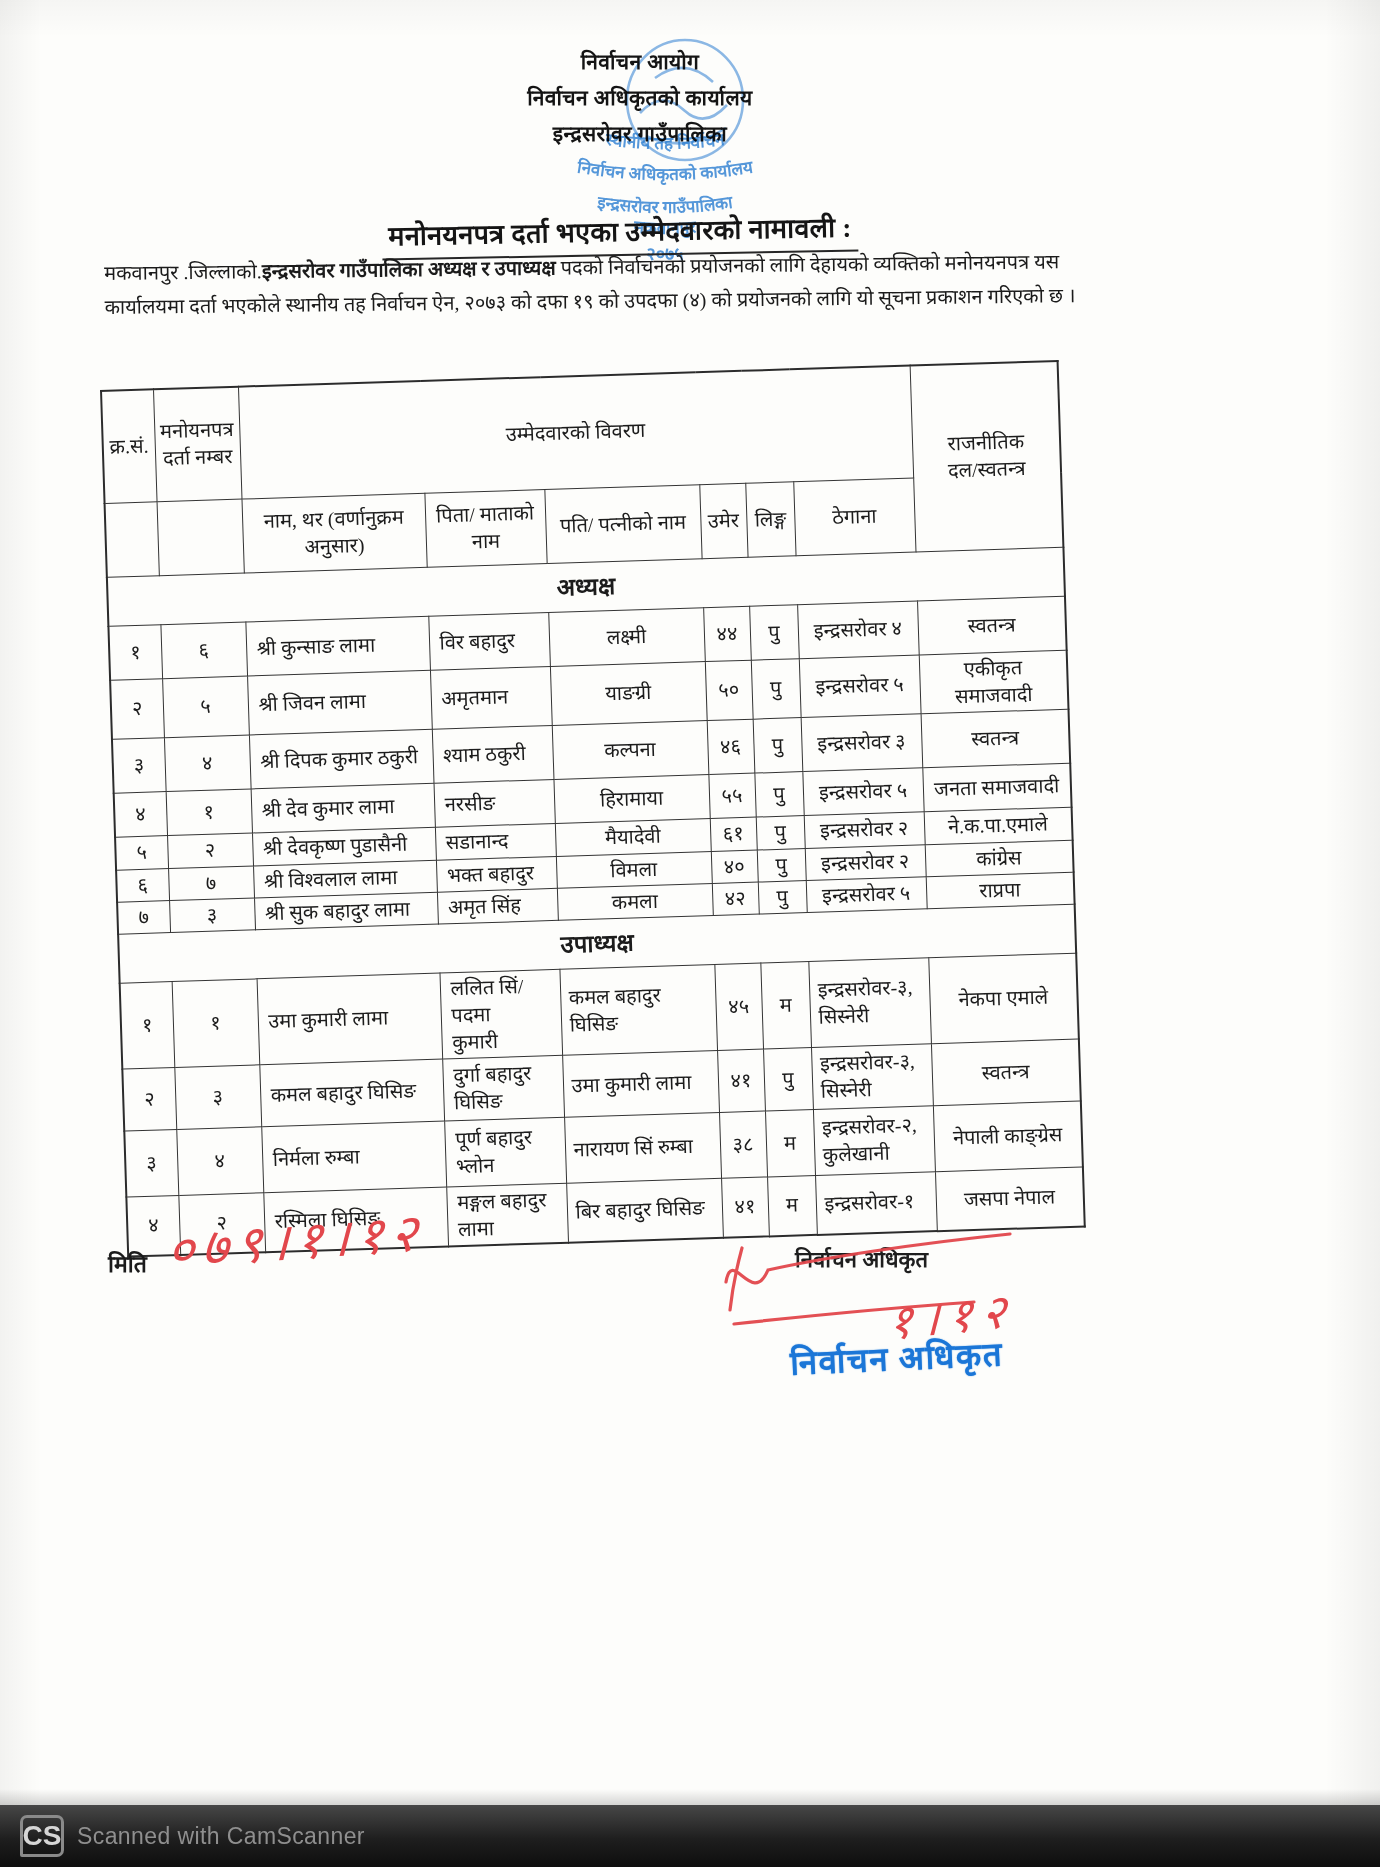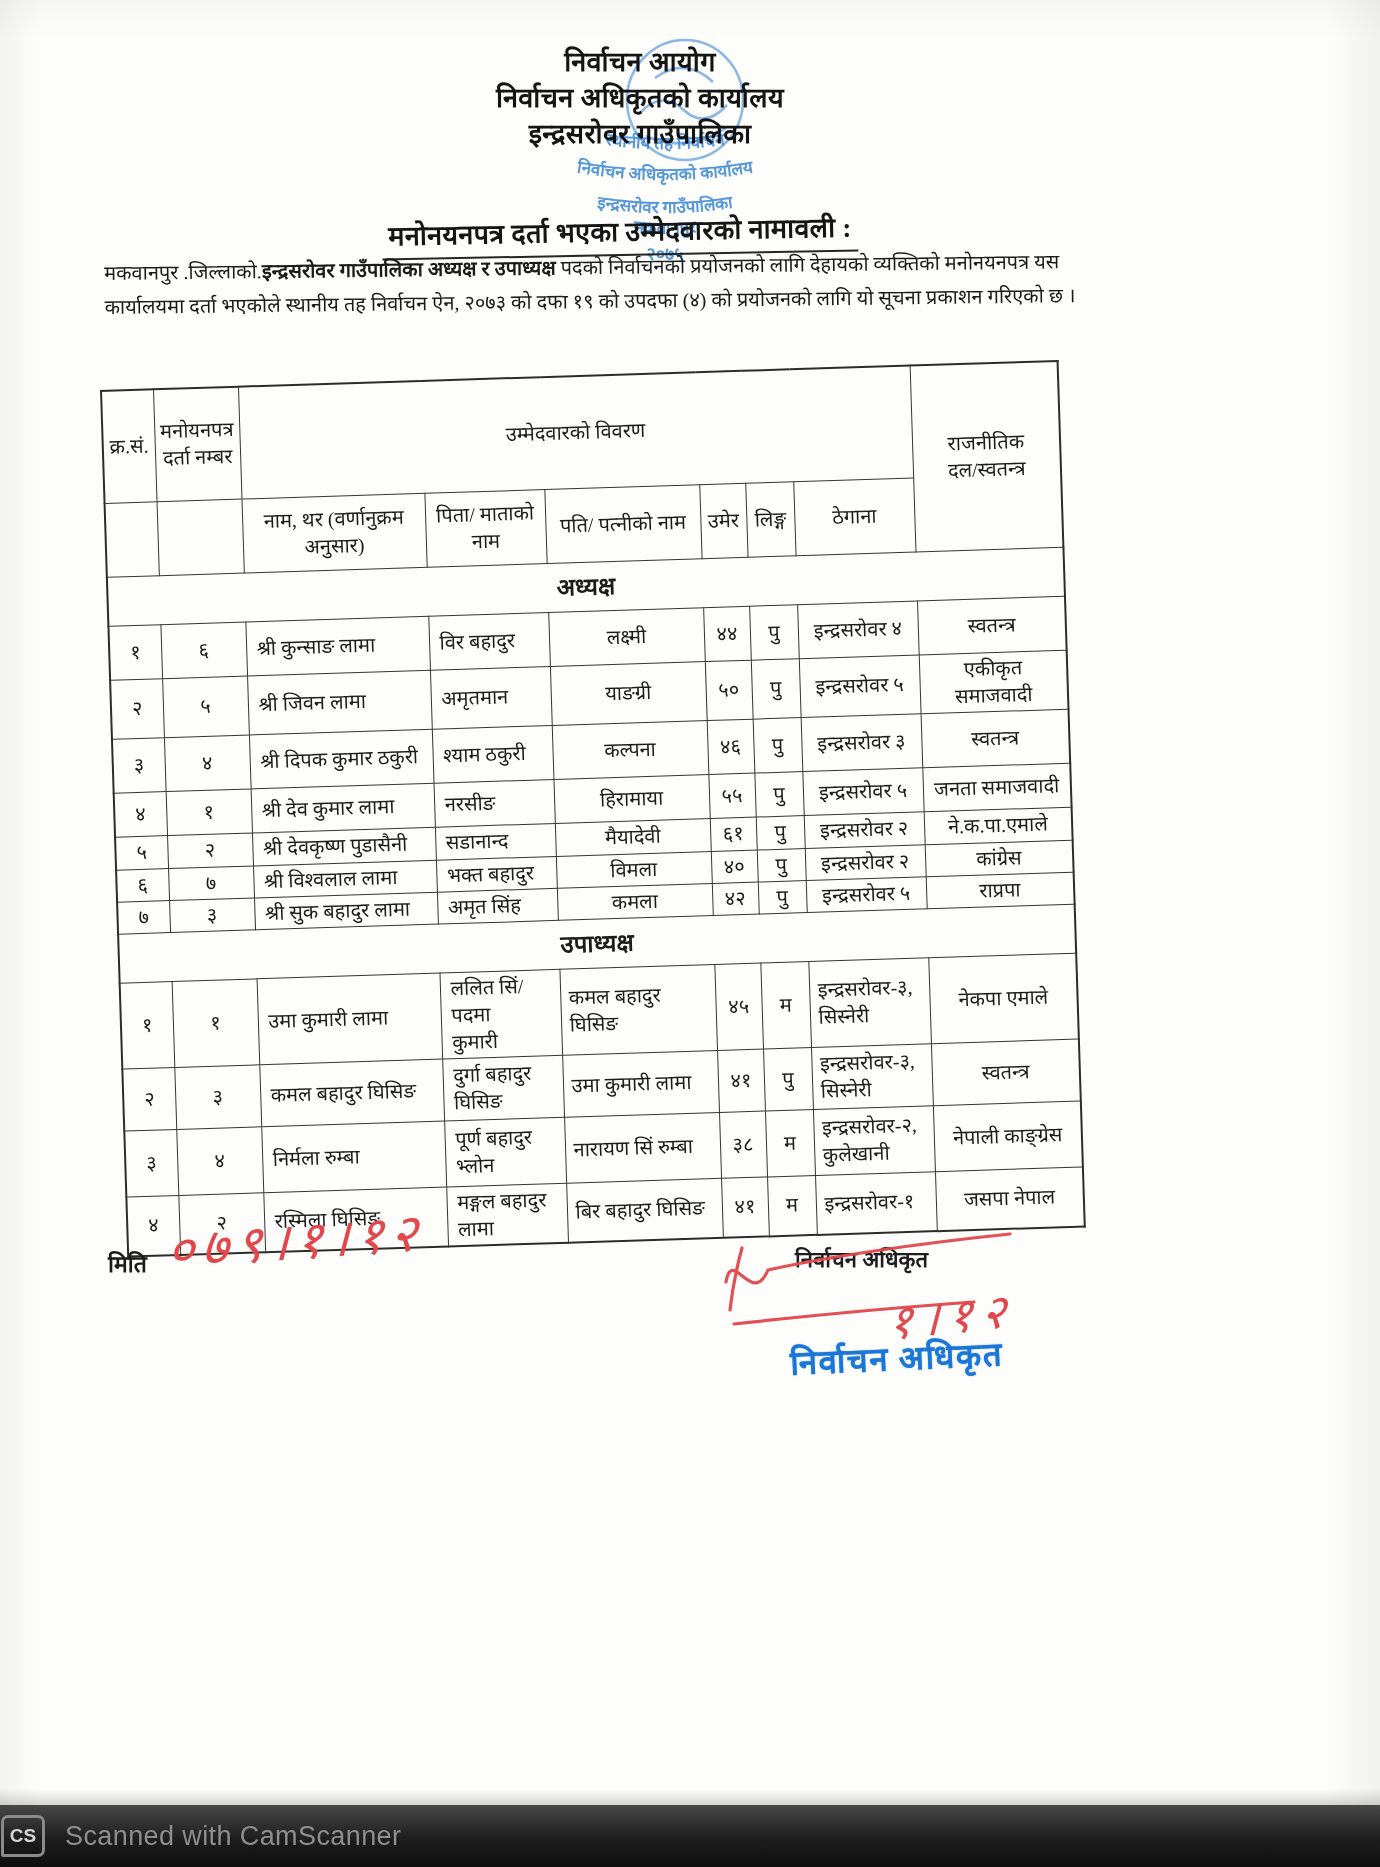--- a/index.html
+++ b/index.html
@@ -17,21 +17,21 @@
   }
   .page::after{
     content:"";position:absolute;left:0;right:0;bottom:62px;height:16px;
     background:linear-gradient(180deg, rgba(0,0,0,0), rgba(0,0,0,.16));
     pointer-events:none;
   }
 
   
   .letterhead{
     position:absolute;top:44px;left:420px;width:440px;
-    text-align:center;font-size:27px;line-height:36px;color:#141414;
+    text-align:center;font-size:21px;line-height:36px;color:#141414;
     font-weight:600;letter-spacing:.4px;
   }
   .stamp-svg{
     position:absolute;left:450px;top:28px;width:400px;height:240px;
     mix-blend-mode:multiply;opacity:.92;
   }
 
   
   .notice-title{
     position:absolute;top:212px;left:190px;width:860px;text-align:center;
@@ -99,26 +99,26 @@
   }
 
   
   .scanbar{
     position:absolute;left:0;right:0;bottom:0;height:62px;
     background:linear-gradient(180deg,#474747 0%,#1e1e1e 55%,#0e0e0e 100%);
     display:flex;align-items:center;
     font-family:"Liberation Sans","DejaVu Sans",sans-serif;
   }
   .cs-logo{
-    width:38px;height:36px;margin-left:1px;
+    width:38px;height:36px;margin-left:20px;
     border:3px solid #8a8a8a;border-radius:7px 7px 7px 2px;
-    color:#d6d6d6;font-size:19px;font-weight:700;
+    color:#d6d6d6;font-size:28px;font-weight:700;
     display:flex;align-items:center;justify-content:center;
   }
-  .cs-text{margin-left:20px;font-size:27px;color:#8f8f8f;letter-spacing:.4px;}
+  .cs-text{margin-left:13px;font-size:23px;color:#8f8f8f;letter-spacing:.4px;}
 </style>
 </head>
 <body>
 
 <div class="page">
 
   <div class="letterhead">
     <div>निर्वाचन आयोग</div>
     <div>निर्वाचन अधिकृतको कार्यालय</div>
     <div>इन्द्रसरोवर गाउँपालिका</div>

